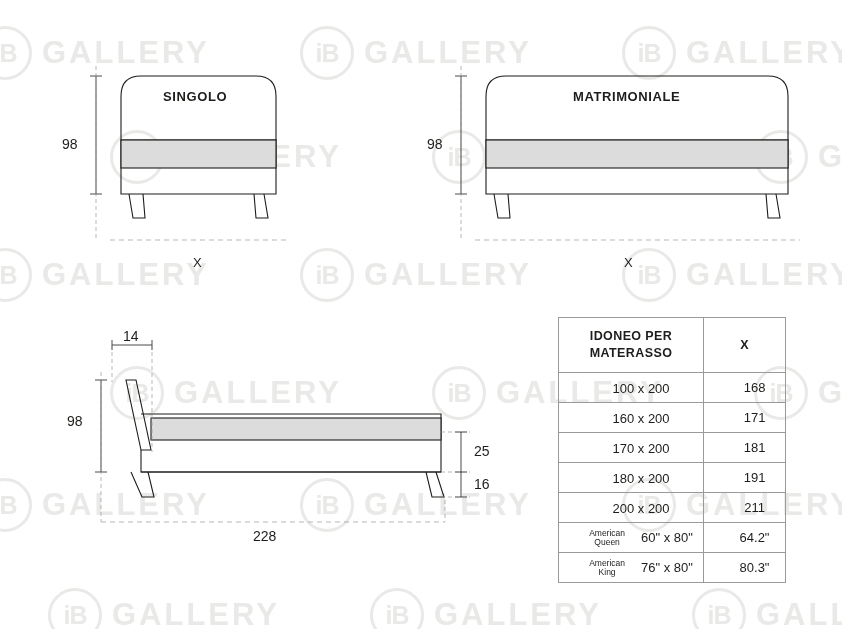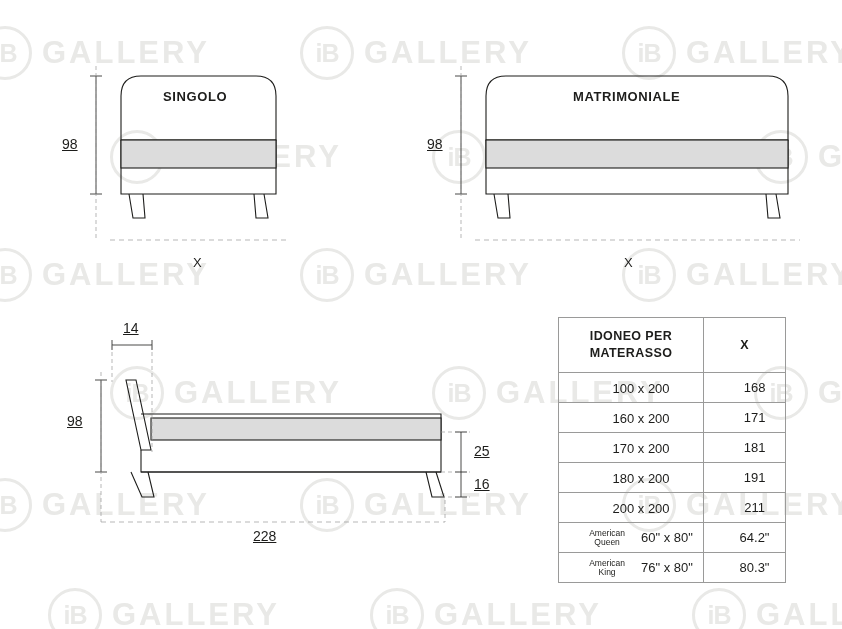--- a/index.html
+++ b/index.html
@@ -64,21 +64,21 @@
     font-size: 13px;
     color: #1d1d1b;
     white-space: nowrap;
   }
   .lbl-title {
     font-size: 13px;
     font-weight: bold;
     letter-spacing: 0.6px;
     margin-top: 41px;
   }
-  .lbl-dim { font-size: 14px; text-decoration: underline; }
+  .lbl-dim { font-size: 14px; }
   .lbl-x { font-size: 13px; }
 
   
   #spec-table {
     position: absolute;
     left: 558px;
     top: 317px;
     width: 228px;
     z-index: 2;
     border-collapse: collapse;
@@ -303,21 +303,21 @@
 
   <div class="lbl lbl-title" style="left:163px; top:48px;">SINGOLO</div>
   <div class="lbl lbl-title" style="left:573px; top:48px;">MATRIMONIALE</div>
 
   <div class="lbl lbl-dim" style="left:62px; top:136px;">98</div>
   <div class="lbl lbl-x" style="left:193px; top:255px;">X</div>
 
   <div class="lbl lbl-dim" style="left:427px; top:136px;">98</div>
   <div class="lbl lbl-x" style="left:624px; top:255px;">X</div>
 
-  <div class="lbl lbl-dim" style="left:123px; top:320px;text-align:center;">14</div>
+  <div class="lbl lbl-dim" style="left:123px; top:328px;text-align:center;">14</div>
   <div class="lbl lbl-dim" style="left:67px; top:413px;">98</div>
   <div class="lbl lbl-dim" style="left:474px; top:443px;">25</div>
   <div class="lbl lbl-dim" style="left:474px; top:476px;">16</div>
   <div class="lbl lbl-dim" style="left:253px; top:528px;text-align:right;">228</div>
 </div>
 
 <table id="spec-table">
   <thead>
     <tr>
       <th class="col-size">IDONEO PER MATERASSO</th>

